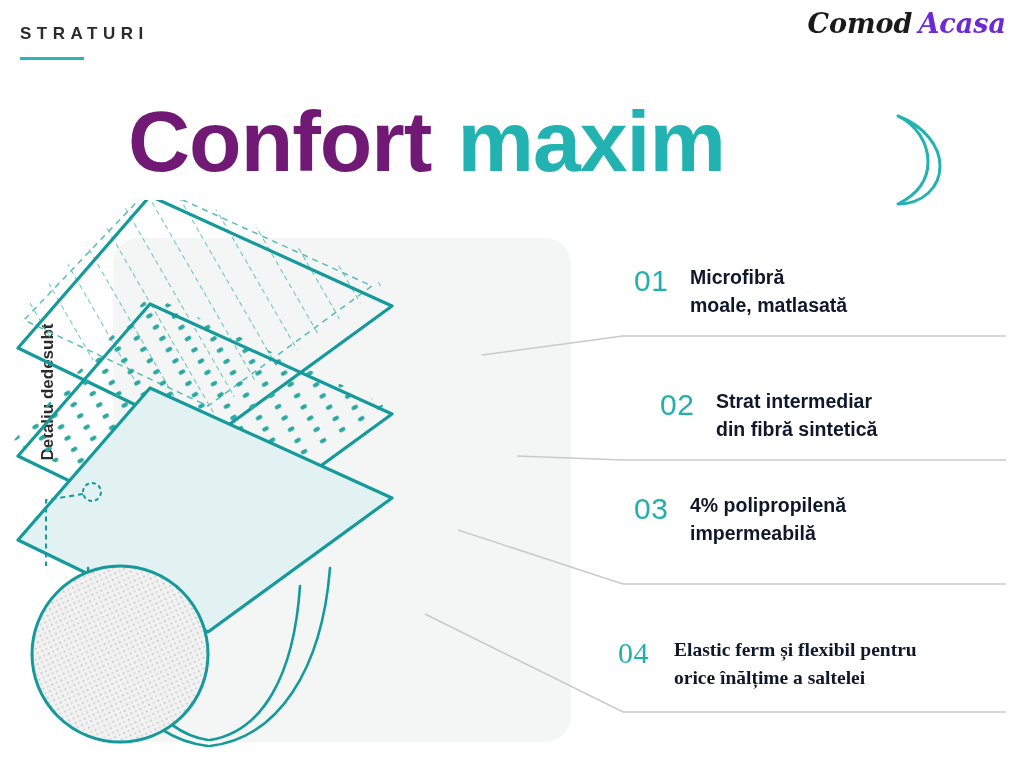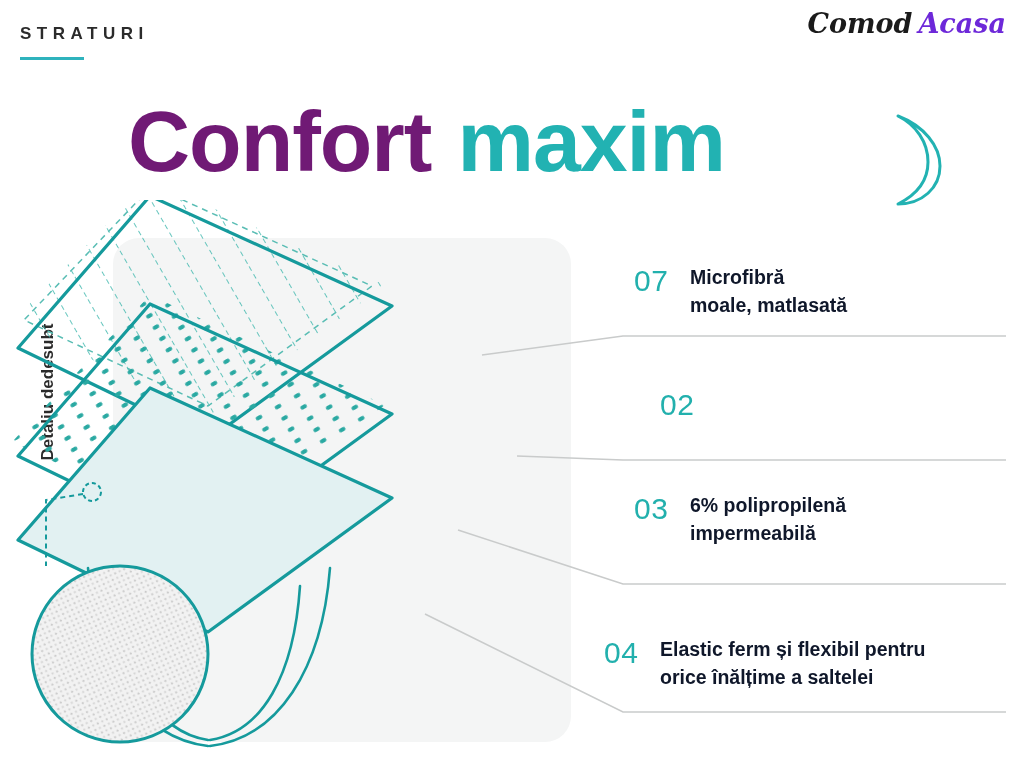--- a/index.html
+++ b/index.html
@@ -70,21 +70,21 @@
     font-size: 30px; font-weight: 400; color: #22b0ad;
     width: 56px; flex: 0 0 56px; letter-spacing: 0.5px;
   }
   .legend-text {
     font-size: 19.5px; font-weight: 700; color: #0f172a;
     line-height: 1.42; white-space: pre-line;
   }
   #item0 { left: 634px; top: 264px; }
   #item1 { left: 660px; top: 388px; }
   #item2 { left: 634px; top: 492px; }
-  #item3 { left: 604px; top: 636px; }
+  #item3 { left: 618px; top: 636px; font-family: Liberation Serif, serif; }
 </style>
 </head>
 <body>
 
 <div id="root">
 
   <div class="eyebrow">STRATURI</div>
   <div class="eyebrow-rule"></div>
 
   <div class="logo">
@@ -186,32 +186,34 @@
       <g fill="none" stroke="#c9cbcb" stroke-width="1.6">
         <path d="M482 355 L623 336 L1006 336"></path>
         <path d="M517 456 L623 460 L1006 460"></path>
         <path d="M458 530 L623 584 L1006 584"></path>
         <path d="M425 614 L623 712 L1006 712"></path>
       </g>
     </svg>
   </div>
 
   <div class="legend-item" id="item0">
-    <div class="legend-num">07</div>
+    <div class="legend-num">01</div>
     <div class="legend-text">Microfibră
 moale, matlasată</div>
   </div>
 
   <div class="legend-item" id="item1">
     <div class="legend-num">02</div>
+    <div class="legend-text">Strat intermediar
+din fibră sintetică</div>
   </div>
 
   <div class="legend-item" id="item2">
     <div class="legend-num">03</div>
-    <div class="legend-text">6% polipropilenă
+    <div class="legend-text">4% polipropilenă
 impermeabilă</div>
   </div>
 
   <div class="legend-item" id="item3">
     <div class="legend-num">04</div>
     <div class="legend-text">Elastic ferm și flexibil pentru
 orice înălțime a saltelei</div>
   </div>
 
 </div>

